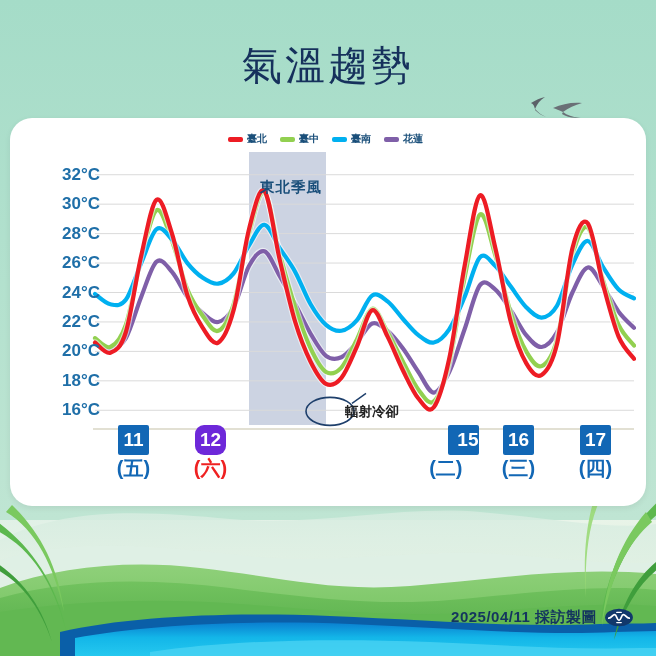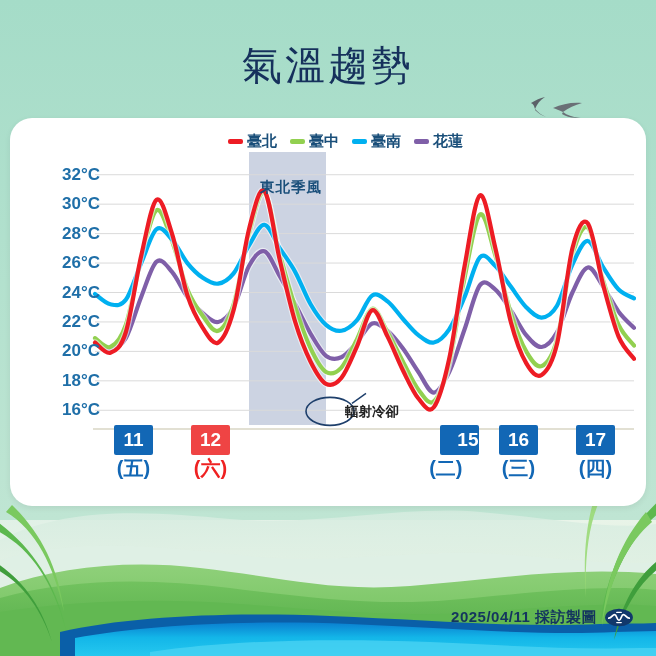--- a/index.html
+++ b/index.html
@@ -34,43 +34,43 @@
   .plot-wrap{position:absolute;left:0;top:0;width:636px;height:388px;}
   .ylabels{position:absolute;left:0;top:0;width:636px;height:388px;}
   .ylabel{
     position:absolute;right:546px;text-align:right;width:80px;
     font-size:17px;font-weight:bold;color:#1f6fa8;
     transform:translateY(-50%);letter-spacing:0px;
   }
   .legend{
     position:absolute;left:218px;top:14px;
     display:flex;gap:13px;align-items:center;
-    font-size:15px;font-weight:bold;color:#1a4f7a;
+    font-size:10px;font-weight:bold;color:#1a4f7a;
   }
   .legend .item{display:flex;align-items:center;gap:4px;}
   .legend .swatch{display:inline-block;width:15px;height:5px;border-radius:2px;}
 
   .band-label{
     position:absolute;left:241px;top:60px;width:80px;text-align:center;
     font-size:14.5px;font-weight:bold;color:#1a4f7a;letter-spacing:1px;
   }
   .ann-rc{
     position:absolute;left:345px;top:403px;
     font-size:13.5px;font-weight:bold;color:#222;letter-spacing:0px;
   }
 
   
   .dates{position:absolute;left:0;top:425px;width:656px;height:80px;}
   .dcell{position:absolute;width:74px;text-align:center;}
   .dbox{
-    display:inline-block;width:39px;height:30px;line-height:30px;
+    display:inline-block;width:31px;height:30px;line-height:30px;
     color:#fff;font-size:19px;font-weight:bold;border-radius:2px;
   }
   .dbox.blue{background:#1267b5;}
-  .dbox.red{background:#ef4444;}
+  .dbox.red{background:#6d28d9;border-radius:9px;}
   .dday{
     margin-top:2px;font-size:20px;font-weight:bold;line-height:22px;
     width:42px;margin-left:auto;margin-right:auto;
   }
   .dday.blue{color:#1267b5;}
   .dday.red{color:#ef2121;}
 
   
   .footer{
     position:absolute;right:22px;top:608px;display:flex;align-items:center;gap:7px;

